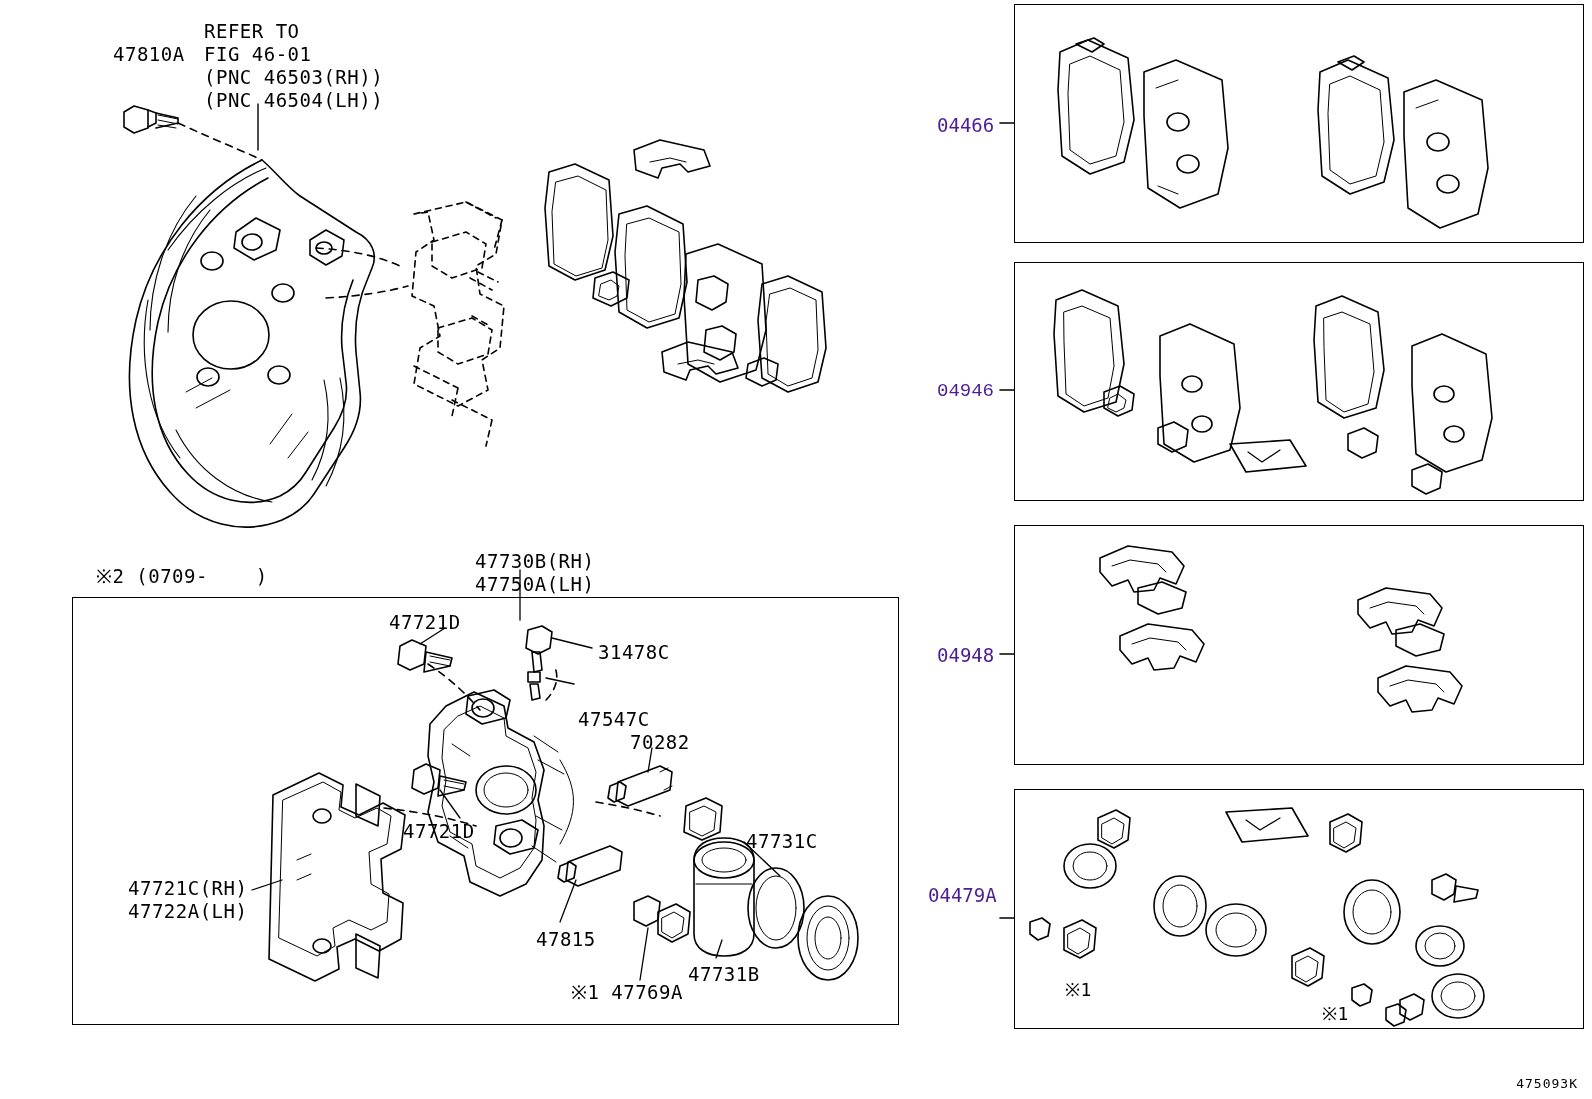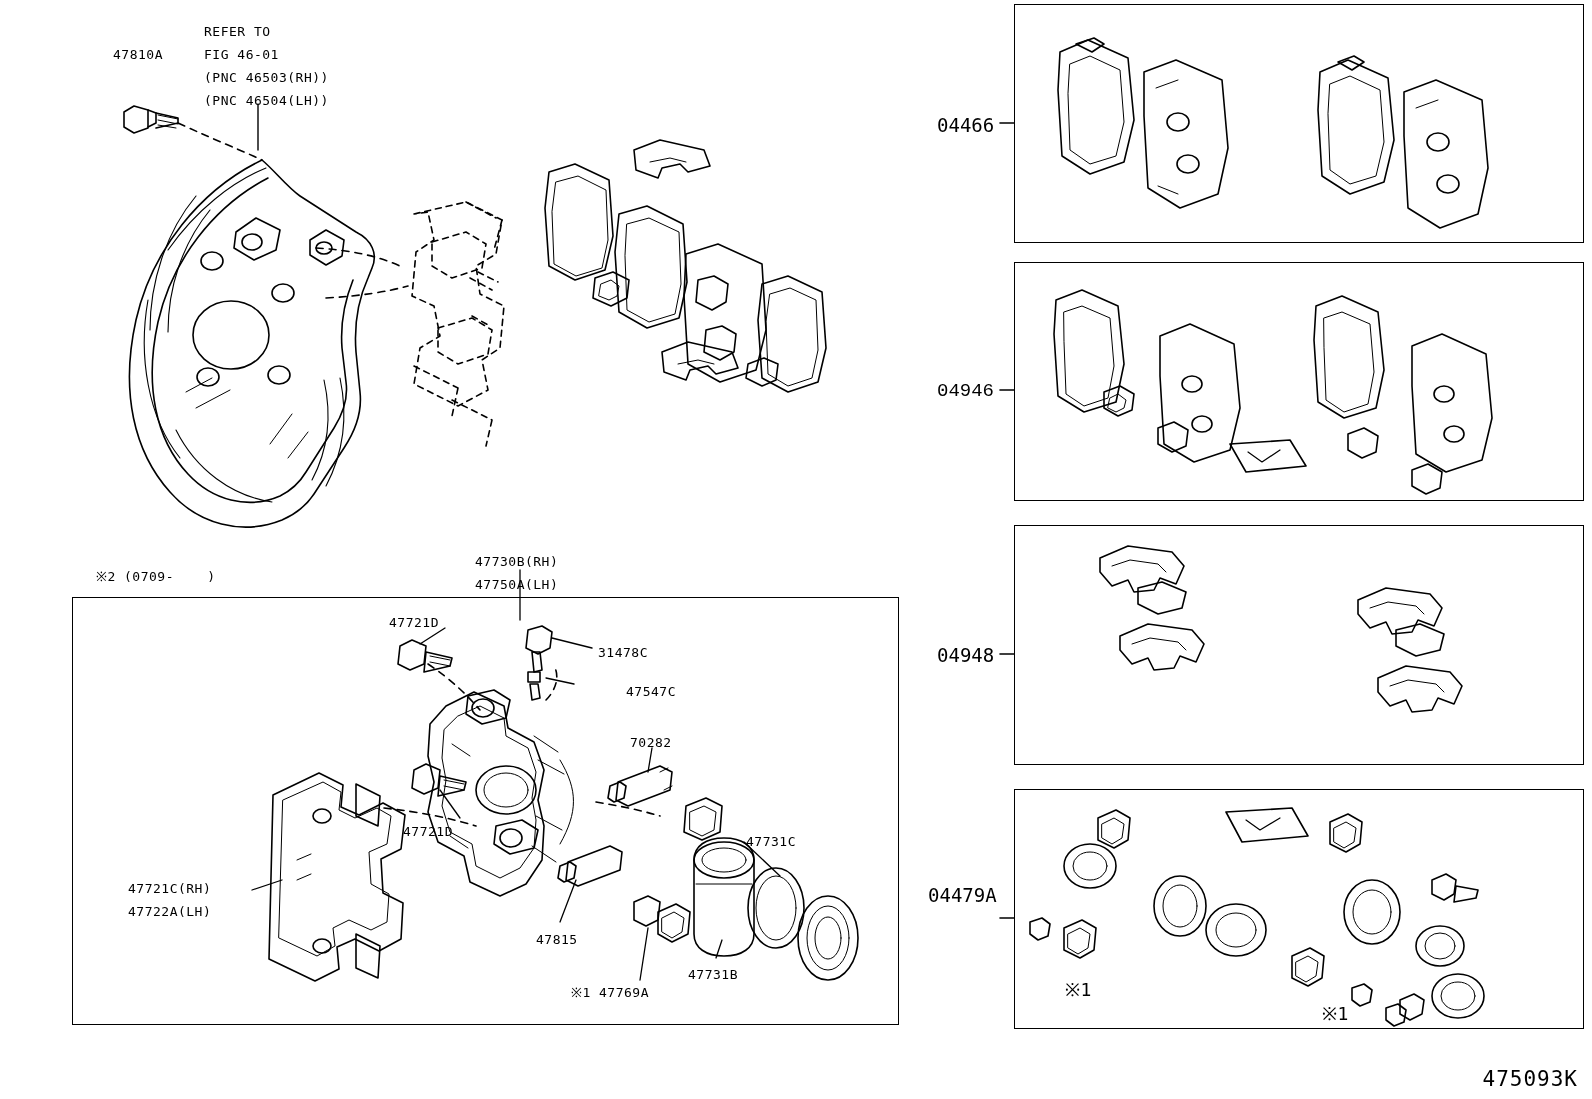--- a/index.html
+++ b/index.html
@@ -12,48 +12,48 @@
     width: 1592px;
     height: 1099px;
     background: #ffffff;
     font-family: "DejaVu Sans Mono", monospace;
     color: #000000;
     overflow: hidden;
   }
   .lbl {
     position: absolute;
     font-family: "DejaVu Sans Mono", monospace;
-    font-size: 13px;
+    font-size: 19px;
     line-height: 23px;
     letter-spacing: 0.5px;
     color: #000;
     white-space: pre;
   }
   .lbl.sm { font-size: 18px; line-height: 22px; }
   .box {
     position: absolute;
     border: 1.6px solid #000;
     box-sizing: border-box;
     background: transparent;
   }
   svg { display: block; }
   .svgwrap { position: absolute; left: 0; top: 0; width: 1592px; height: 1099px; pointer-events: none; }
   .code-right {
     position: absolute;
     font-family: "DejaVu Sans Mono", monospace;
     font-size: 19px;
-    color: #000000;
+    color: #4c1d95;
     white-space: pre;
   }
   .footer-code {
     position: absolute;
     right: 14px;
     bottom: 8px;
     font-family: "DejaVu Sans Mono", monospace;
-    font-size: 21px;
+    font-size: 13px;
     letter-spacing: 1px;
   }
 </style>
 </head>
 <body>
 
 <div id="page">
 
   <div class="svgwrap">
   <svg width="1592" height="1099" viewBox="0 0 1592 1099" xmlns="http://www.w3.org/2000/svg" fill="none" stroke="#000" stroke-width="1.6" stroke-linejoin="round" stroke-linecap="round">
@@ -346,21 +346,21 @@
   <div class="lbl" style="left:113px; top:43px;">47810A</div>
   <div class="lbl" style="left:204px; top:20px;">REFER TO
 FIG 46-01
 (PNC 46503(RH))
 (PNC 46504(LH))</div>
   <div class="lbl" style="left:96px; top:565px;">※2 (0709-    )</div>
   <div class="lbl" style="left:447px; top:550px;margin-left:28px;">47730B(RH)
 47750A(LH)</div>
   <div class="lbl" style="left:389px; top:611px;">47721D</div>
   <div class="lbl" style="left:598px; top:641px;">31478C</div>
-  <div class="lbl" style="left:578px; top:680px;margin-left:48px;">47547C</div>
+  <div class="lbl" style="left:578px; top:708px;">47547C</div>
   <div class="lbl" style="left:630px; top:731px;">70282</div>
   <div class="lbl" style="left:403px; top:820px;">47721D</div>
   <div class="lbl" style="left:746px; top:830px;">47731C</div>
   <div class="lbl" style="left:128px; top:877px;">47721C(RH)
 47722A(LH)</div>
   <div class="lbl" style="left:536px; top:928px;">47815</div>
   <div class="lbl" style="left:688px; top:963px;">47731B</div>
   <div class="lbl" style="left:571px; top:981px;">※1 47769A</div>
 
   <div class="code-right" style="left:937px; top:114px;">04466</div>

